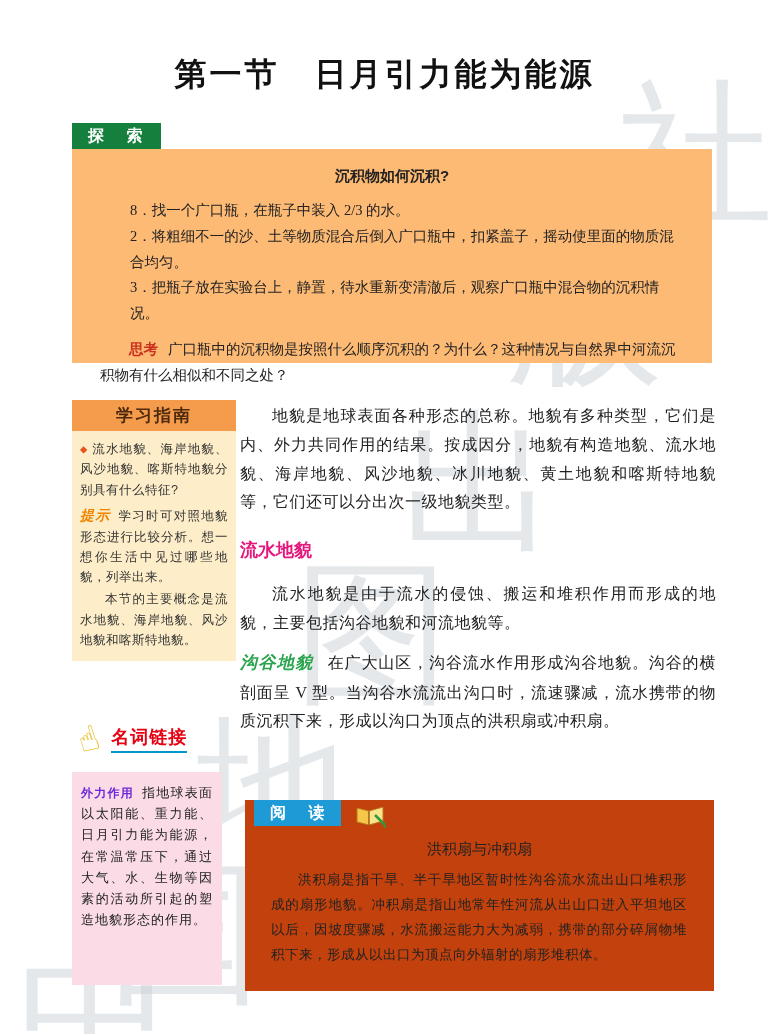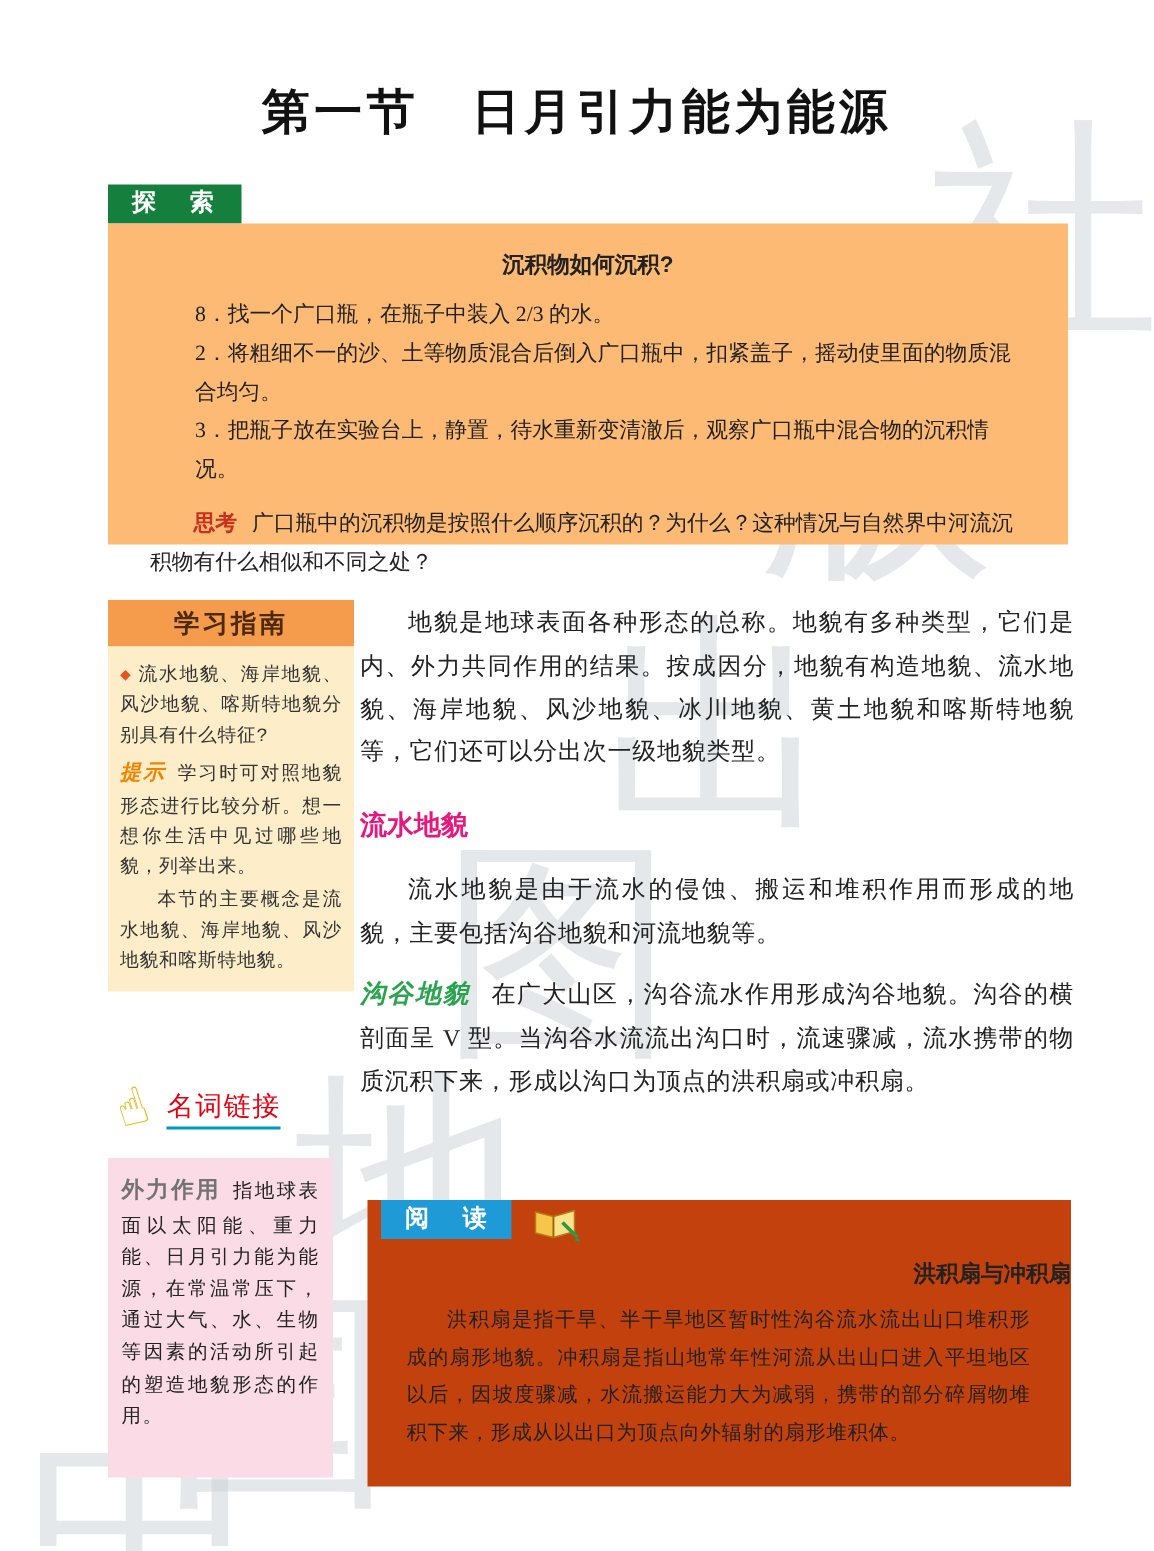--- a/index.html
+++ b/index.html
@@ -87,48 +87,48 @@
     margin-right:14px;letter-spacing:1px;
   }
   
   .termlink{position:absolute;left:78px;top:722px;width:160px;}
   .hand-icon{
     display:inline-block;font-family:"DejaVu Sans",sans-serif;
     font-size:34px;color:#e6b70d;transform:rotate(-18deg);
     vertical-align:middle;line-height:1;
   }
   .termlink-label{
-    display:inline-block;margin-left:8px;color:#e60012;font-weight:normal;font-size:18px;
+    display:inline-block;margin-left:8px;color:#e60012;font-weight:bold;font-size:18px;
     border-bottom:2px solid #0096c8;padding-bottom:2px;letter-spacing:1px;
     vertical-align:middle;
   }
   .term-box{
     position:absolute;left:72px;top:772px;width:150px;height:213px;
     background:#fbdce6;box-sizing:border-box;padding:10px 9px;
     font-family:"Liberation Serif","DejaVu Serif",serif;
     font-size:13px;line-height:1.62;letter-spacing:1px;text-align:justify;color:#222;
   }
   .term-word{
     font-family:"Liberation Sans","DejaVu Sans",sans-serif;
-    font-weight:bold;font-size:15px;letter-spacing:1px;margin-right:8px;color:#737373;
+    font-weight:bold;font-size:12px;letter-spacing:1px;margin-right:8px;color:#6d28d9;
   }
   
   .reading-box{
     position:absolute;left:245px;top:800px;width:469px;height:191px;
     background:#c2410c;box-sizing:border-box;
   }
   .reading-tab{
     position:absolute;left:9px;top:0;background:#1e9bd7;color:#fff;
     font-size:16px;font-weight:bold;letter-spacing:9px;
     padding:3px 8px 3px 16px;line-height:20px;
   }
   .book-icon{position:absolute;left:108px;top:3px;}
   .reading-title{
-    position:absolute;left:0;top:40px;width:100%;text-align:right;
-    font-weight:bold;font-size:15px;color:#222;margin:0;
+    position:absolute;left:0;top:40px;width:100%;text-align:center;
+    font-weight:normal;font-size:15px;color:#222;margin:0;
   }
   .reading-text{
     position:absolute;left:26px;top:68px;width:416px;
     font-family:"Liberation Serif","DejaVu Serif",serif;
     font-size:13.5px;line-height:1.85;letter-spacing:.5px;
     text-align:justify;text-indent:2em;margin:0;color:#222;
   }
 </style>
 </head>
 <body>

